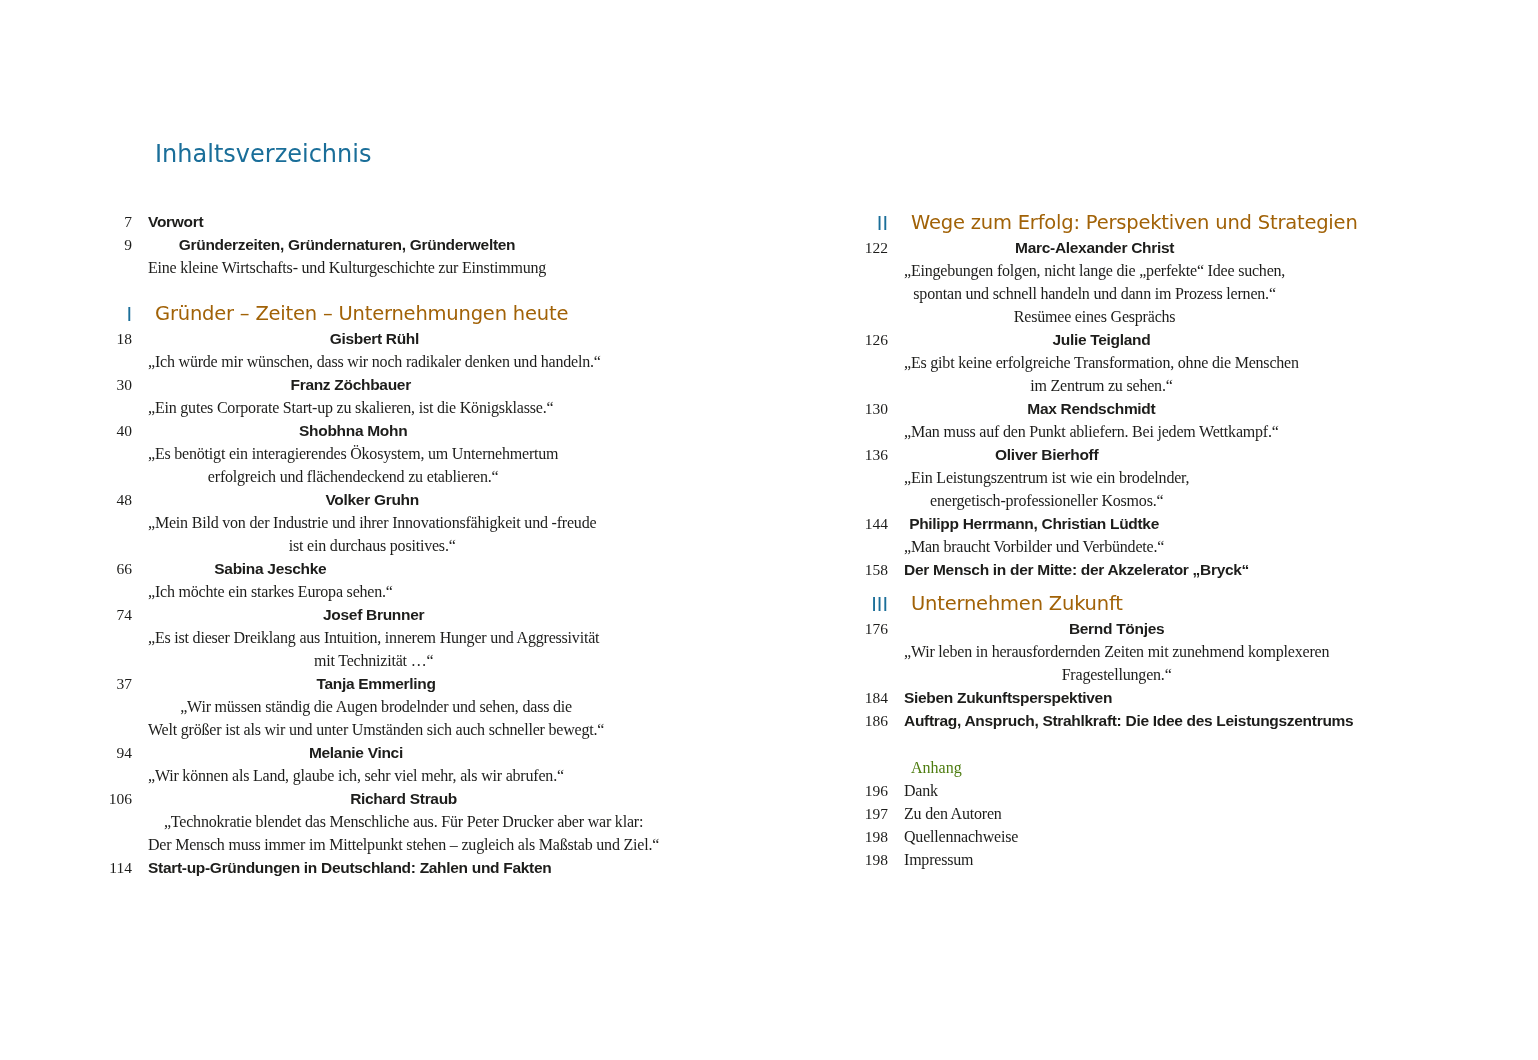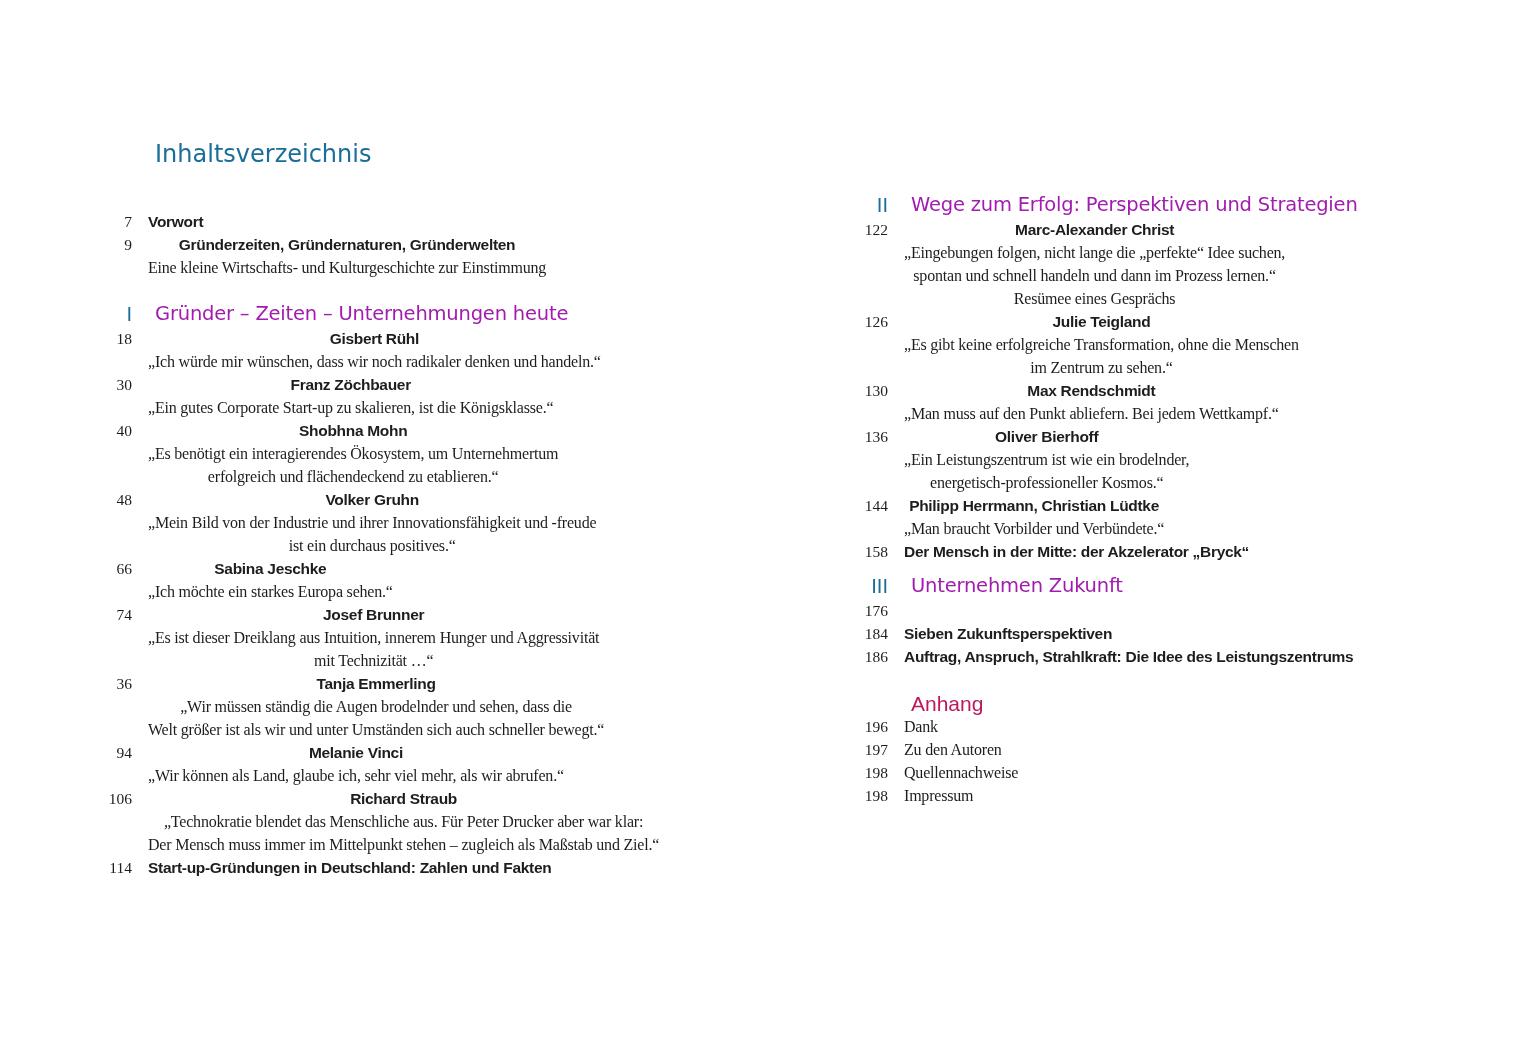--- a/index.html
+++ b/index.html
@@ -2,33 +2,33 @@
 <html><head>
 <meta charset="utf-8">
 <style>
   html, body { margin: 0; padding: 0; background: #ffffff; }
   body { width: 1538px; height: 1060px; position: relative; overflow: hidden;
          font-family: "Liberation Sans", sans-serif; color: #1d1d1b; }
   .page-title { position: absolute; left: 155px; top: 140px; font-size: 24px;
                 color: #1a6e99; font-family: "DejaVu Sans", sans-serif; letter-spacing: 0px; }
   .col { position: absolute; width: 640px; }
   .col-left { left: 100px; top: 210px; }
-  .col-right { left: 856px; top: 192px; }
+  .col-right { left: 856px; top: 210px; }
   .row { display: flex; align-items: flex-start; }
   .num { width: 32px; text-align: right; font-size: 15.5px; line-height: 23px; flex: none;
          font-family: "Liberation Serif", serif; color: #1d1d1b; }
   .body { margin-left: 16px; text-align: center; }
   .line { font-size: 16px; line-height: 23px; font-family: "Liberation Serif", serif; letter-spacing: -0.2px; }
   .bold { font-weight: bold; font-family: "Liberation Sans", sans-serif; font-size: 15.5px; letter-spacing: -0.3px; }
   .section { display: flex; align-items: flex-start; margin-top: 10px; }
   .section .num { font-family: "DejaVu Sans", sans-serif; color: #1a6e99; font-size: 19px; line-height: 26px; text-align: right; }
-  .section .title { margin-left: 23px; font-family: "DejaVu Sans", sans-serif; color: #a21caf; font-size: 19.5px; line-height: 26px; letter-spacing: -0.2px; }
+  .section .title { margin-left: 23px; font-family: "DejaVu Sans", sans-serif; color: #a16207; font-size: 19.5px; line-height: 26px; letter-spacing: -0.2px; }
   .section.first { margin-top: 0; }
-  .annex-title { margin-left: 55px; margin-top: 24px; font-family: Liberation Sans, sans-serif;
-                 color: #be185d; font-size: 21px; line-height: 23px; }
+  .annex-title { margin-left: 55px; margin-top: 24px; font-family: Liberation Serif, serif;
+                 color: #4d7c0f; font-size: 16px; line-height: 23px; }
 </style>
 </head>
 <body>
 
 <div class="page-title">Inhaltsverzeichnis</div>
 
 <div class="col col-left">
   <div id="left-intro">
       <div class="row">
         <div class="num">7</div>
@@ -88,21 +88,21 @@
       </div>
       <div class="row">
         <div class="num">74</div>
         <div class="body">
           <div class="line bold">Josef Brunner</div>
           <div class="line">„Es ist dieser Dreiklang aus Intuition, innerem Hunger und Aggressivität</div>
           <div class="line">mit Technizität …“</div>
         </div>
       </div>
       <div class="row">
-        <div class="num">36</div>
+        <div class="num">37</div>
         <div class="body">
           <div class="line bold">Tanja Emmerling</div>
           <div class="line">„Wir müssen ständig die Augen brodelnder und sehen, dass die</div>
           <div class="line">Welt größer ist als wir und unter Umständen sich auch schneller bewegt.“</div>
         </div>
       </div>
       <div class="row">
         <div class="num">94</div>
         <div class="body">
           <div class="line bold">Melanie Vinci</div>
@@ -178,20 +178,25 @@
         </div>
       </div>
     </div>
   <div class="section" style="margin-top:10px">
     <div class="num">III</div>
     <div class="title">Unternehmen Zukunft</div>
   </div>
   <div id="right-entries-3">
       <div class="row">
         <div class="num">176</div>
+        <div class="body">
+          <div class="line bold">Bernd Tönjes</div>
+          <div class="line">„Wir leben in herausfordernden Zeiten mit zunehmend komplexeren</div>
+          <div class="line">Fragestellungen.“</div>
+        </div>
       </div>
       <div class="row">
         <div class="num">184</div>
         <div class="body">
           <div class="line bold">Sieben Zukunftsperspektiven</div>
         </div>
       </div>
       <div class="row">
         <div class="num">186</div>
         <div class="body">

